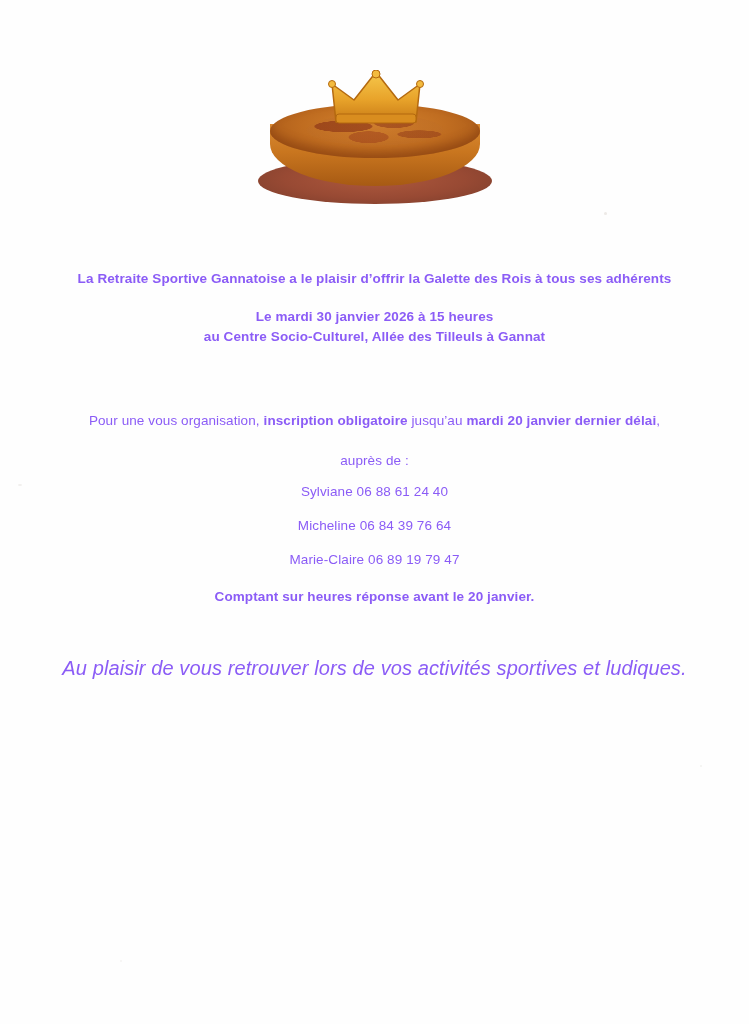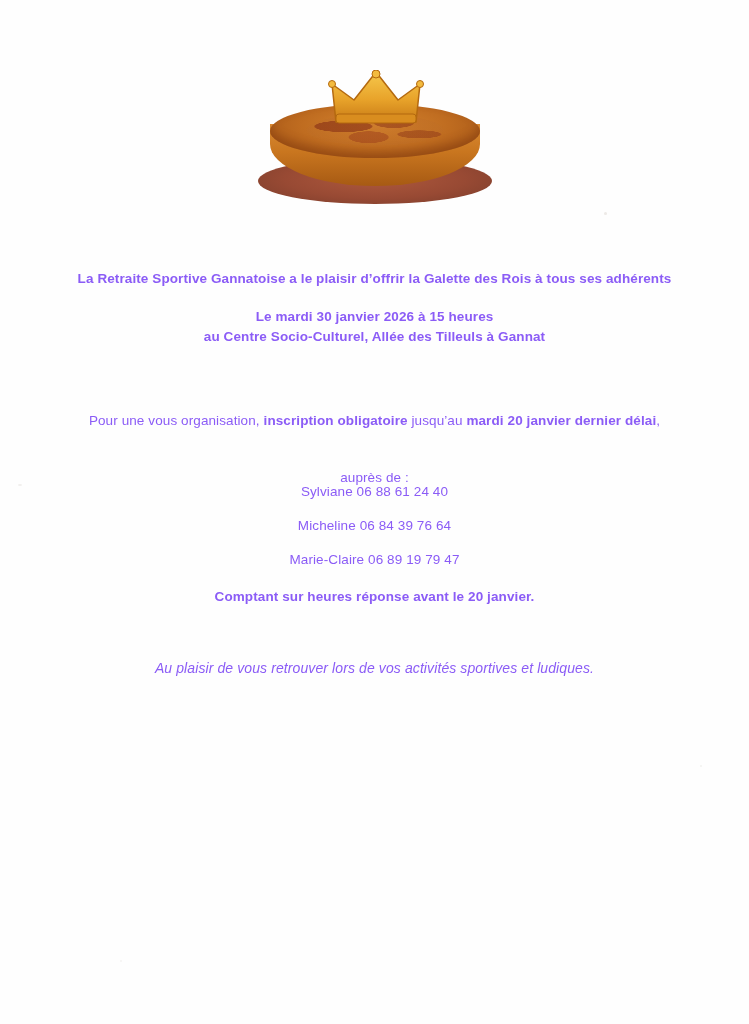--- a/index.html
+++ b/index.html
@@ -144,21 +144,21 @@
     <p class="line bold" style="top:270px">La Retraite Sportive Gannatoise a le plaisir d’offrir la Galette des Rois à tous ses adhérents</p>
 
     <p class="line bold" style="top:308px">Le mardi 30 janvier 2026 à 15 heures</p>
 
     <p class="line bold" style="top:328px">au Centre Socio-Culturel,  Allée des Tilleuls à Gannat</p>
 
     <p class="line" style="top:412px">
       <span>Pour une vous organisation, </span><span class="u b">inscription obligatoire</span><span> jusqu’au </span><span class="b">mardi 20 janvier dernier délai</span><span>,</span>
     </p>
 
-    <p class="line" style="top:469px">auprès de :</p>
+    <p class="line" style="top:452px">auprès de :</p>
 
     <p class="line" style="top:483px">Sylviane 06 88 61 24 40</p>
 
     <p class="line" style="top:517px">Micheline 06 84 39 76 64</p>
 
     <p class="line" style="top:551px">Marie-Claire 06 89 19 79 47</p>
 
     <p class="line bold" style="top:588px">
       <span>Comptant sur heures </span><span class="u">réponse avant le 20 janvier</span><span>.</span>
     </p>
@@ -174,16 +174,16 @@
     left: 0;
     right: 0;
     margin: 0;
     text-align: center;
     font-size: 13.5px;
     line-height: 18px;
     color: #8b5cf6;
     letter-spacing: .1px;
   }
   .line.bold { font-weight: bold; }
-  .line.italic { font-style: italic; font-size: 14px; }
+  .line.italic { font-style: italic; font-size: 20px; }
   .b { font-weight: bold; }
   .u { text-underline-offset: 2px; }
 </style>
 
 </body></html>

